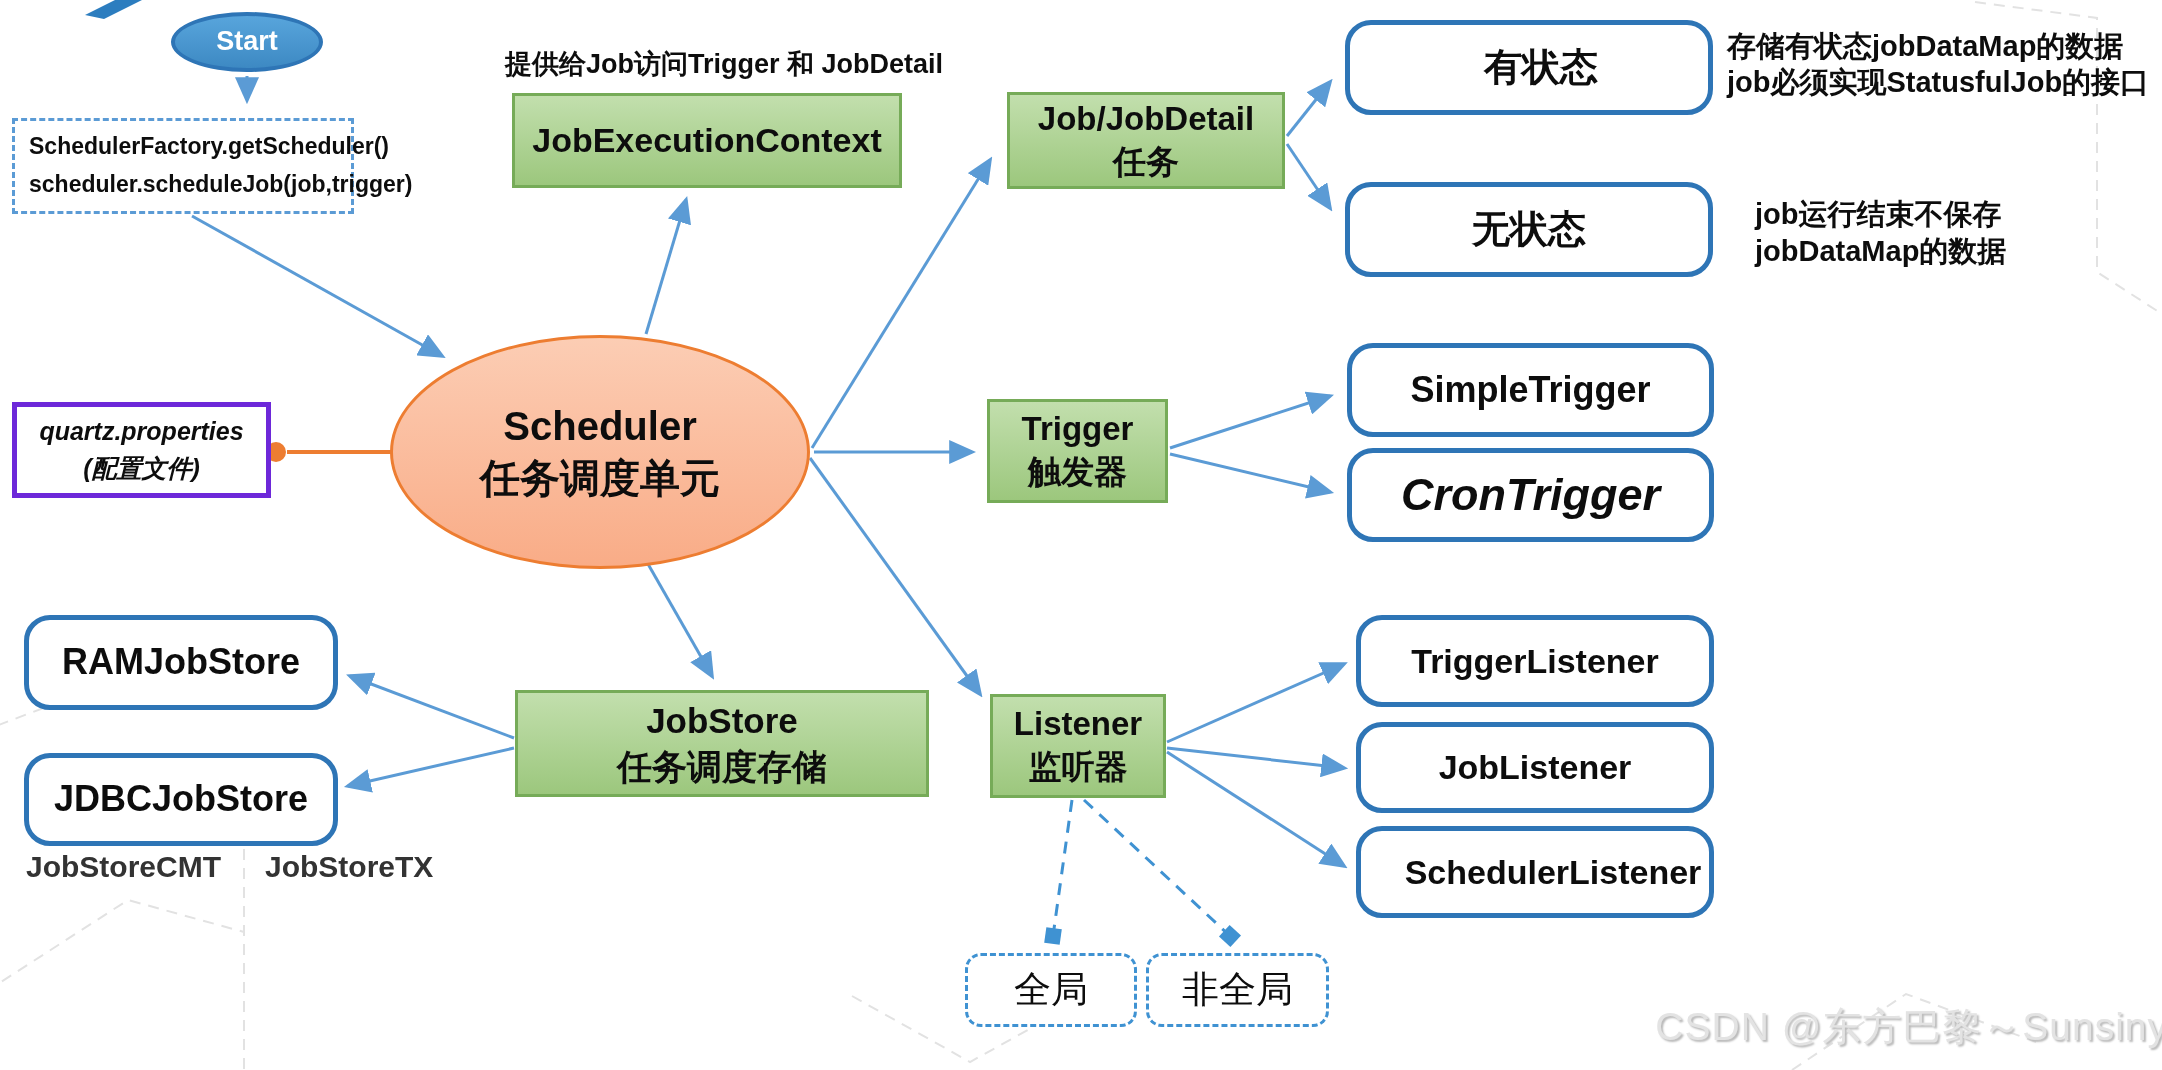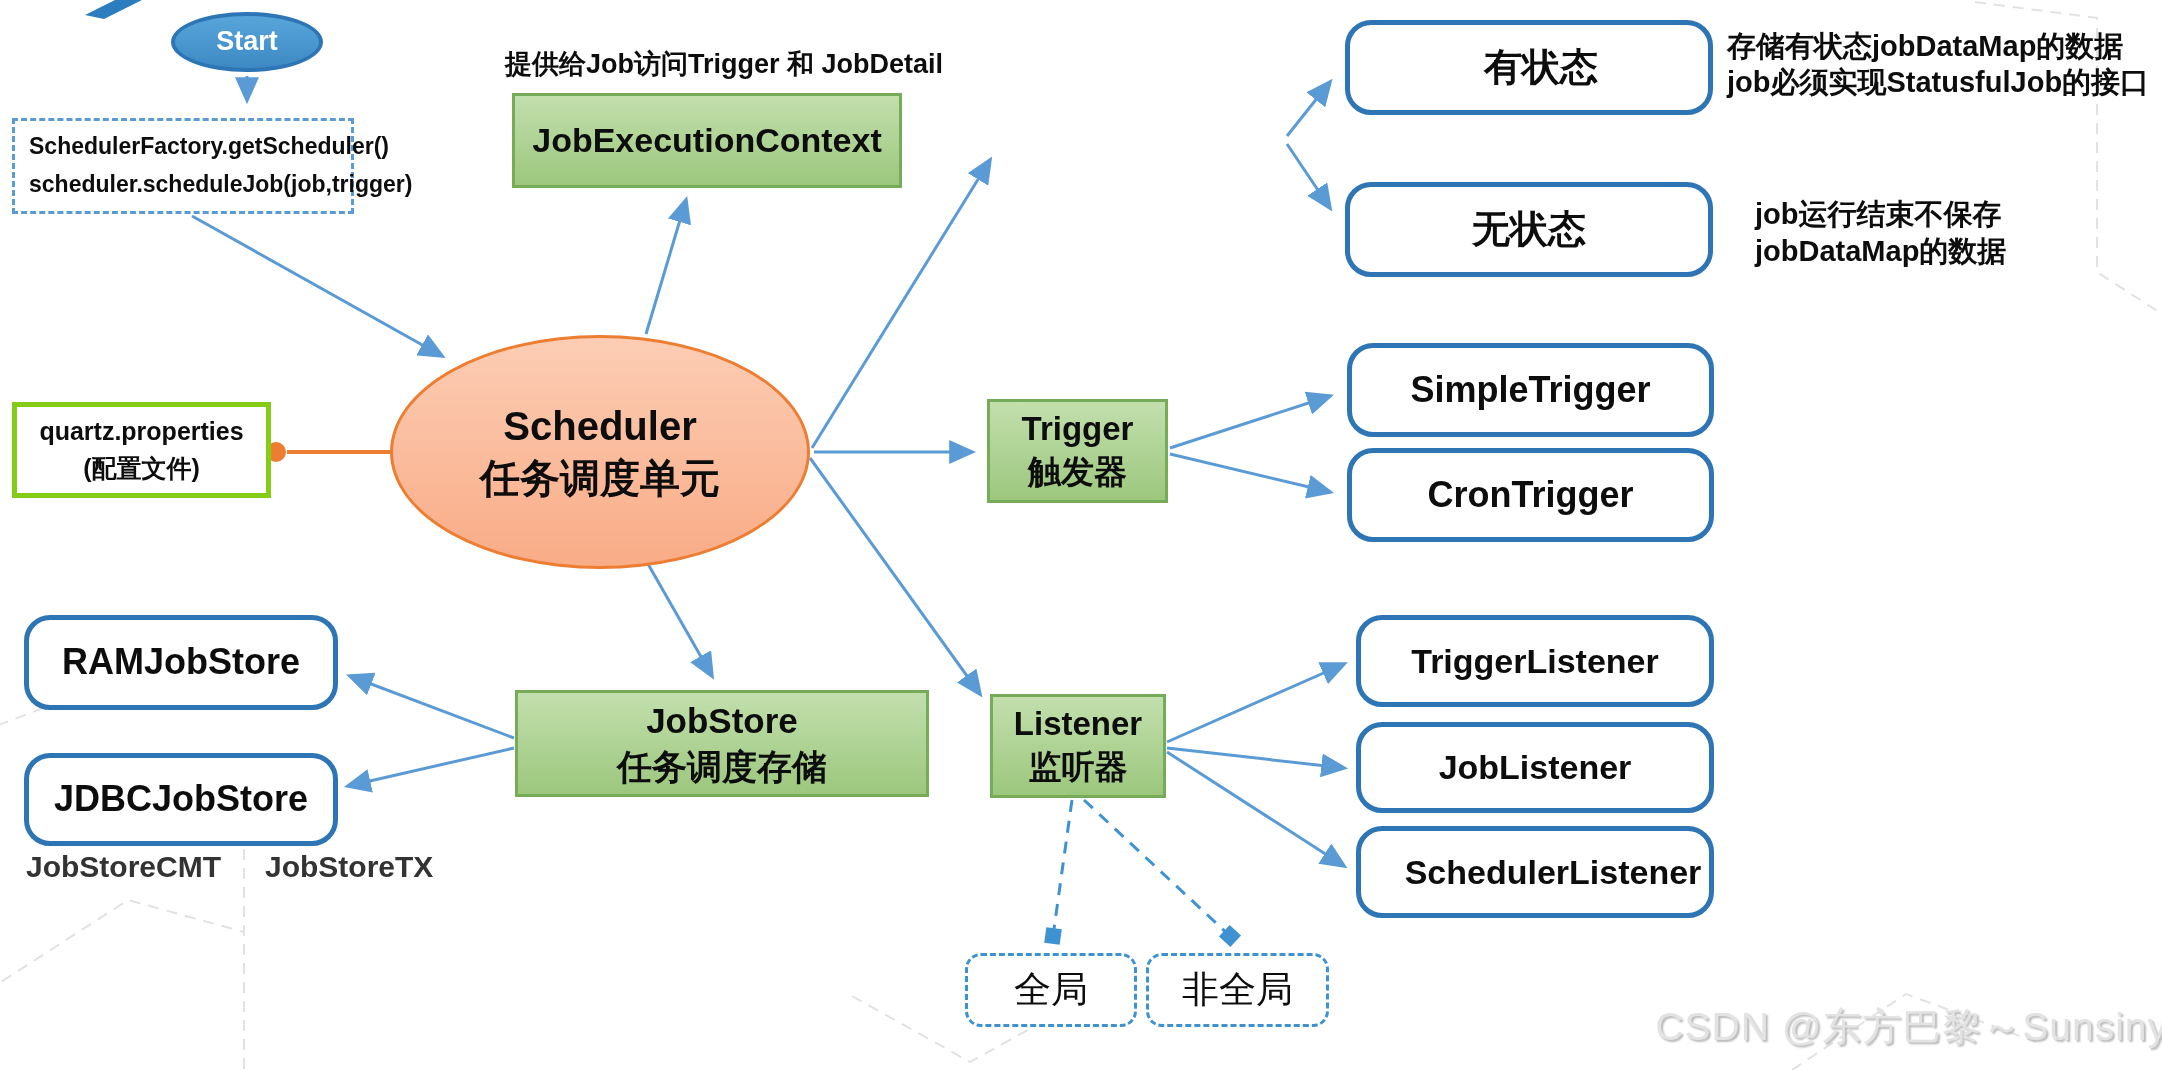--- a/index.html
+++ b/index.html
@@ -17,21 +17,21 @@
     background:linear-gradient(180deg,#c2dfad 0%,#9cc77d 100%);
     border:3px solid #76ab58;
   }
   .bluebox{
     background:#ffffff;border:5px solid #2e75b6;border-radius:26px;
   }
   .code{
     background:#ffffff;border:3px dashed #5b9bd5;
     align-items:flex-start;text-align:left;padding-left:14px;line-height:1.65;
   }
-  .orangebox{background:#ffffff;border:5px solid #84cc16;line-height:1.5;}
+  .orangebox{background:#ffffff;border:5px solid #6d28d9;line-height:1.5;font-style:italic;}
   .startellipse{
     background:linear-gradient(180deg,#58a5dc,#3d89c3);
     border:4px solid #2e75b6;border-radius:50%;color:#ffffff;justify-content:center;
   }
   .schedellipse{
     background:linear-gradient(180deg,#fccdb4 0%,#f9ac87 100%);
     border:3px solid #ed7d31;border-radius:50%;
   }
   .dashmini{
     background:#ffffff;border:3px dashed #3f92d2;border-radius:16px;font-weight:400;
@@ -106,20 +106,24 @@
     <span>SchedulerFactory.getScheduler()</span>
     <span>scheduler.scheduleJob(job,trigger)</span>
   </div>
 
   <div class="note" style="left:505px;top:46px;font-size:27px;">提供给Job访问Trigger 和 JobDetail</div>
 
   <div class="n green" style="left:512px;top:93px;width:390px;height:95px;font-size:34px;">
     <span>JobExecutionContext</span>
   </div>
 
+  <div class="n green" style="left:1007px;top:92px;width:278px;height:97px;font-size:33px;">
+    <span>Job/JobDetail</span>
+    <span>任务</span>
+  </div>
 
   <div class="n bluebox" style="left:1345px;top:20px;width:368px;height:95px;font-size:38px;padding-left:24px;">
     <span>有状态</span>
   </div>
 
   <div class="n bluebox" style="left:1345px;top:182px;width:368px;height:95px;font-size:38px;">
     <span>无状态</span>
   </div>
 
   <div class="note" style="left:1727px;top:28px;font-size:29px;line-height:36px;">
@@ -144,21 +148,21 @@
 
   <div class="n green" style="left:987px;top:399px;width:181px;height:104px;font-size:33px;">
     <span>Trigger</span>
     <span>触发器</span>
   </div>
 
   <div class="n bluebox" style="left:1347px;top:343px;width:367px;height:94px;font-size:36px;">
     <span>SimpleTrigger</span>
   </div>
 
-  <div class="n bluebox" style="left:1347px;top:448px;width:367px;height:94px;font-size:36px;">
+  <div class="n bluebox" style="left:1347px;top:448px;width:367px;height:94px;font-size:45px;font-style:italic;">
     <span>CronTrigger</span>
   </div>
 
   <div class="n green" style="left:515px;top:690px;width:414px;height:107px;font-size:35px;">
     <span>JobStore</span>
     <span>任务调度存储</span>
   </div>
 
   <div class="n bluebox" style="left:24px;top:615px;width:314px;height:95px;font-size:36px;">
     <span>RAMJobStore</span>

